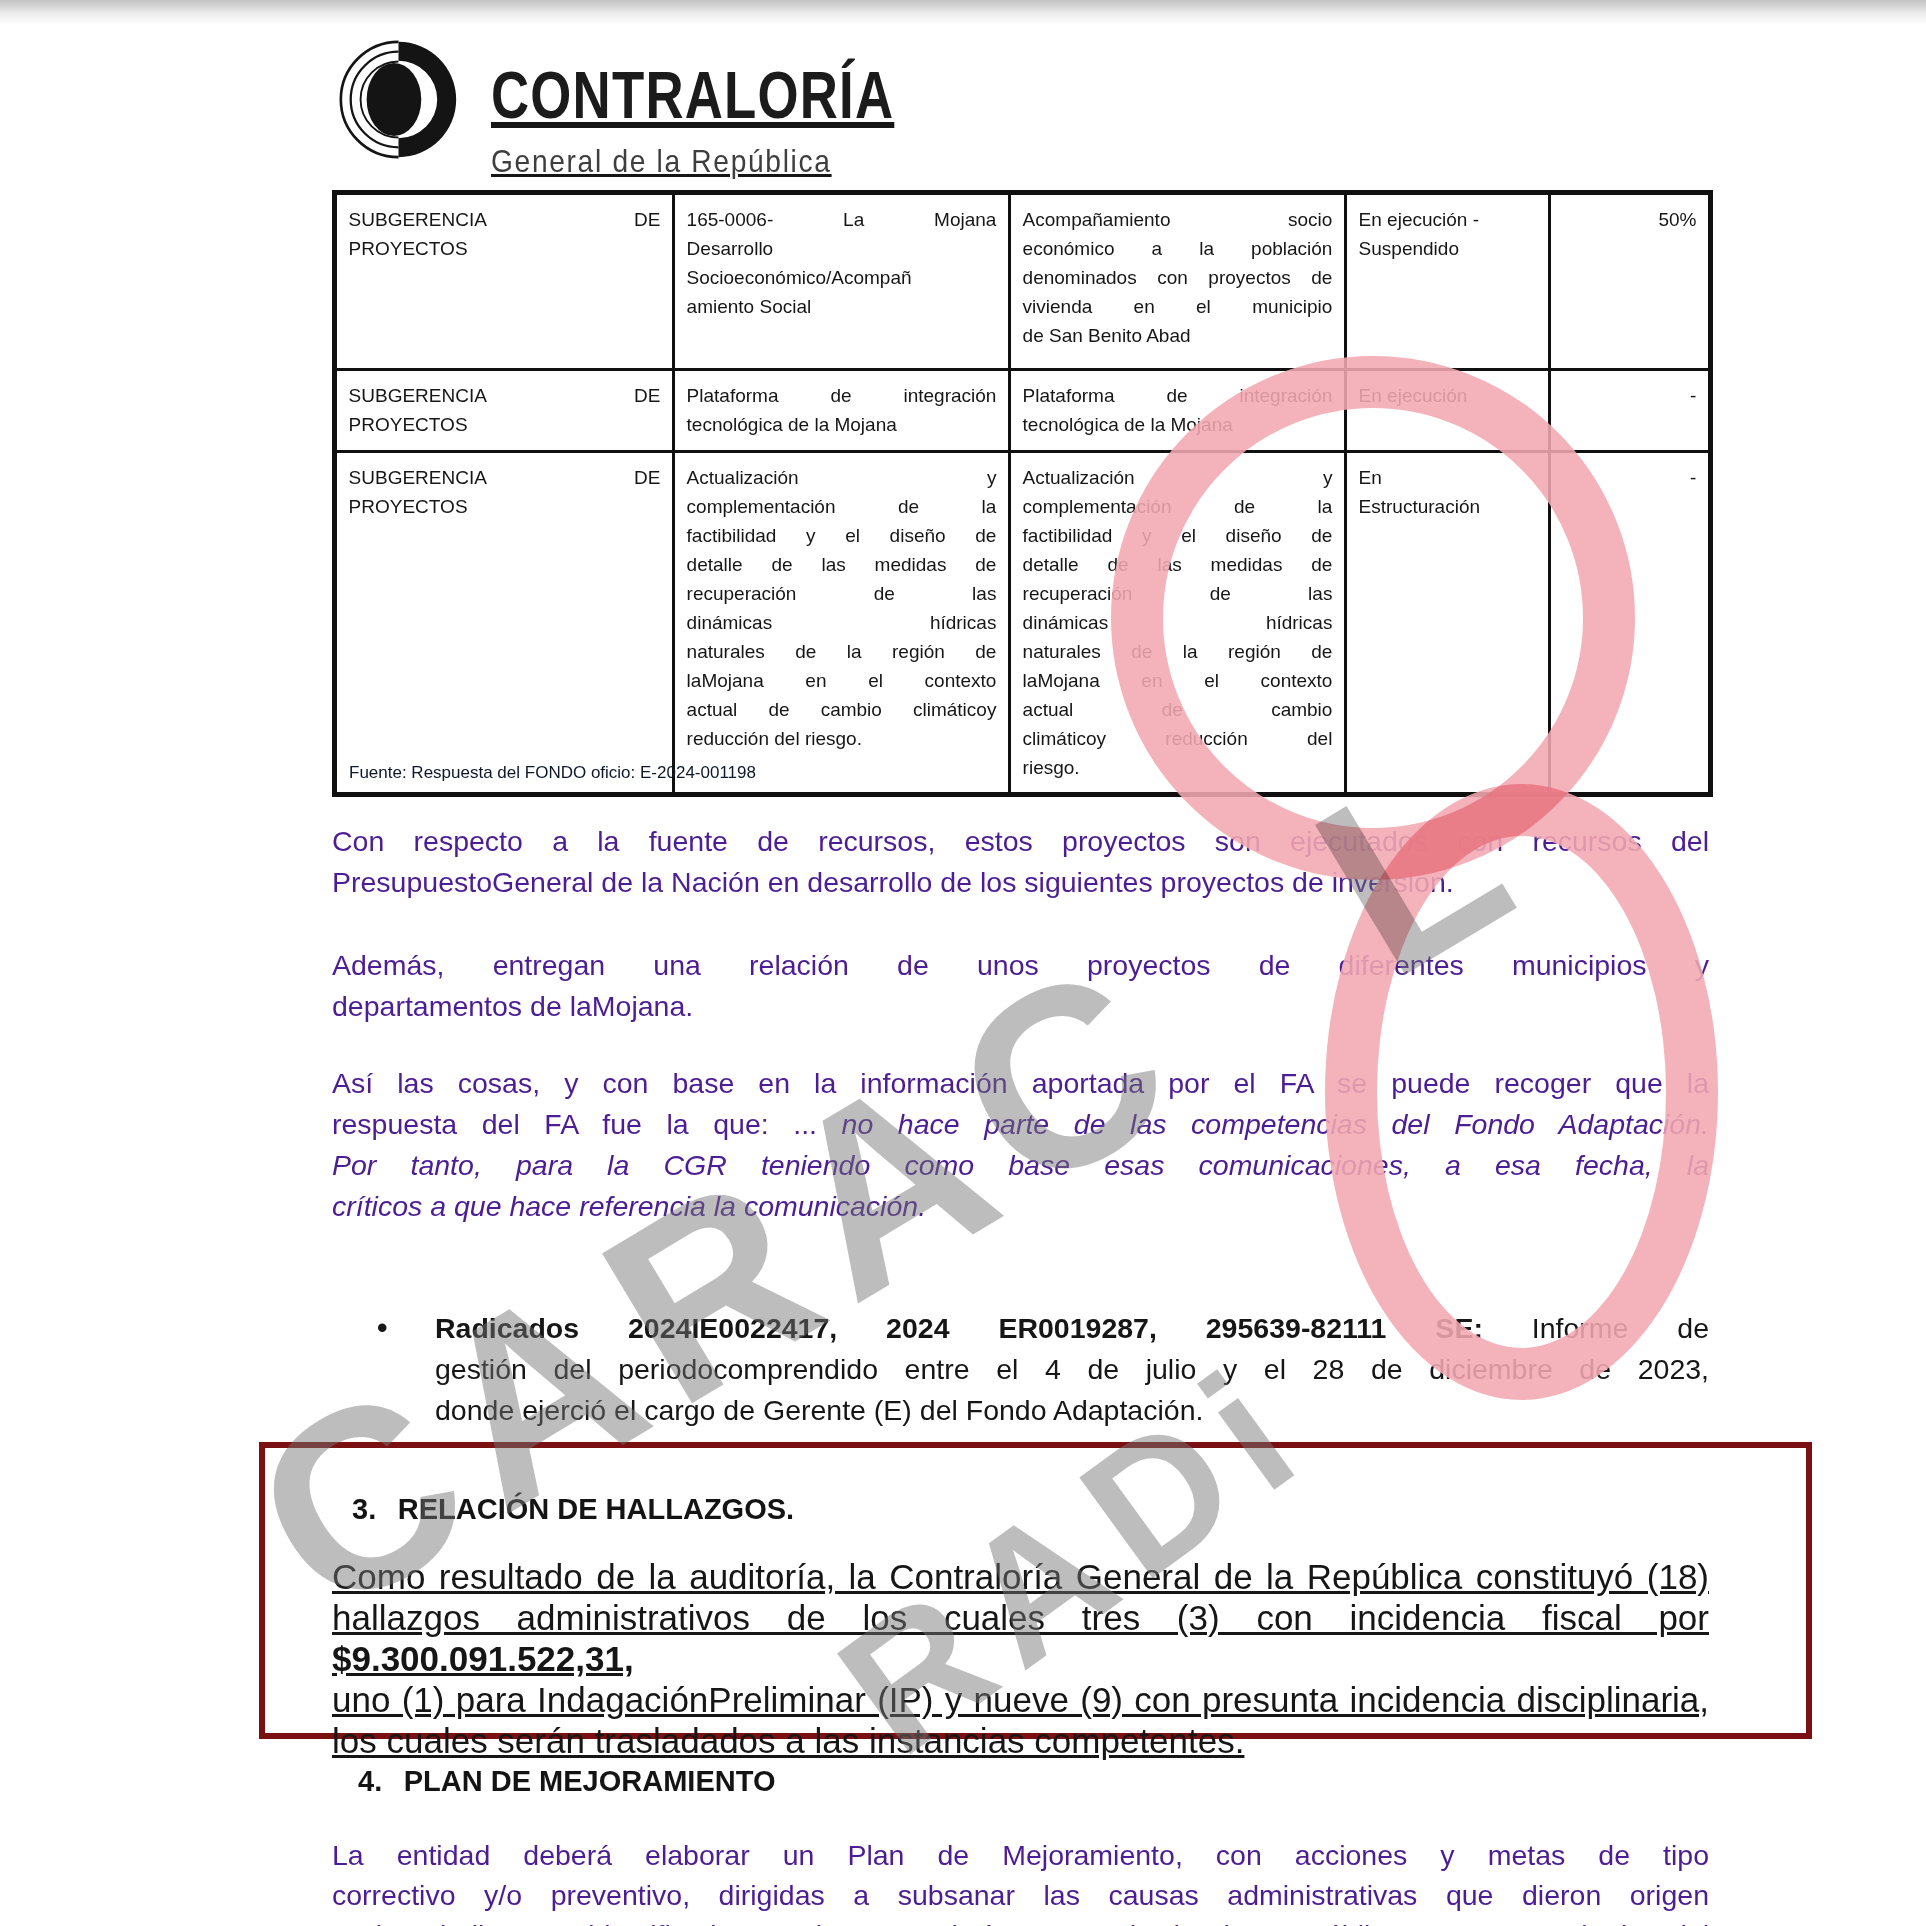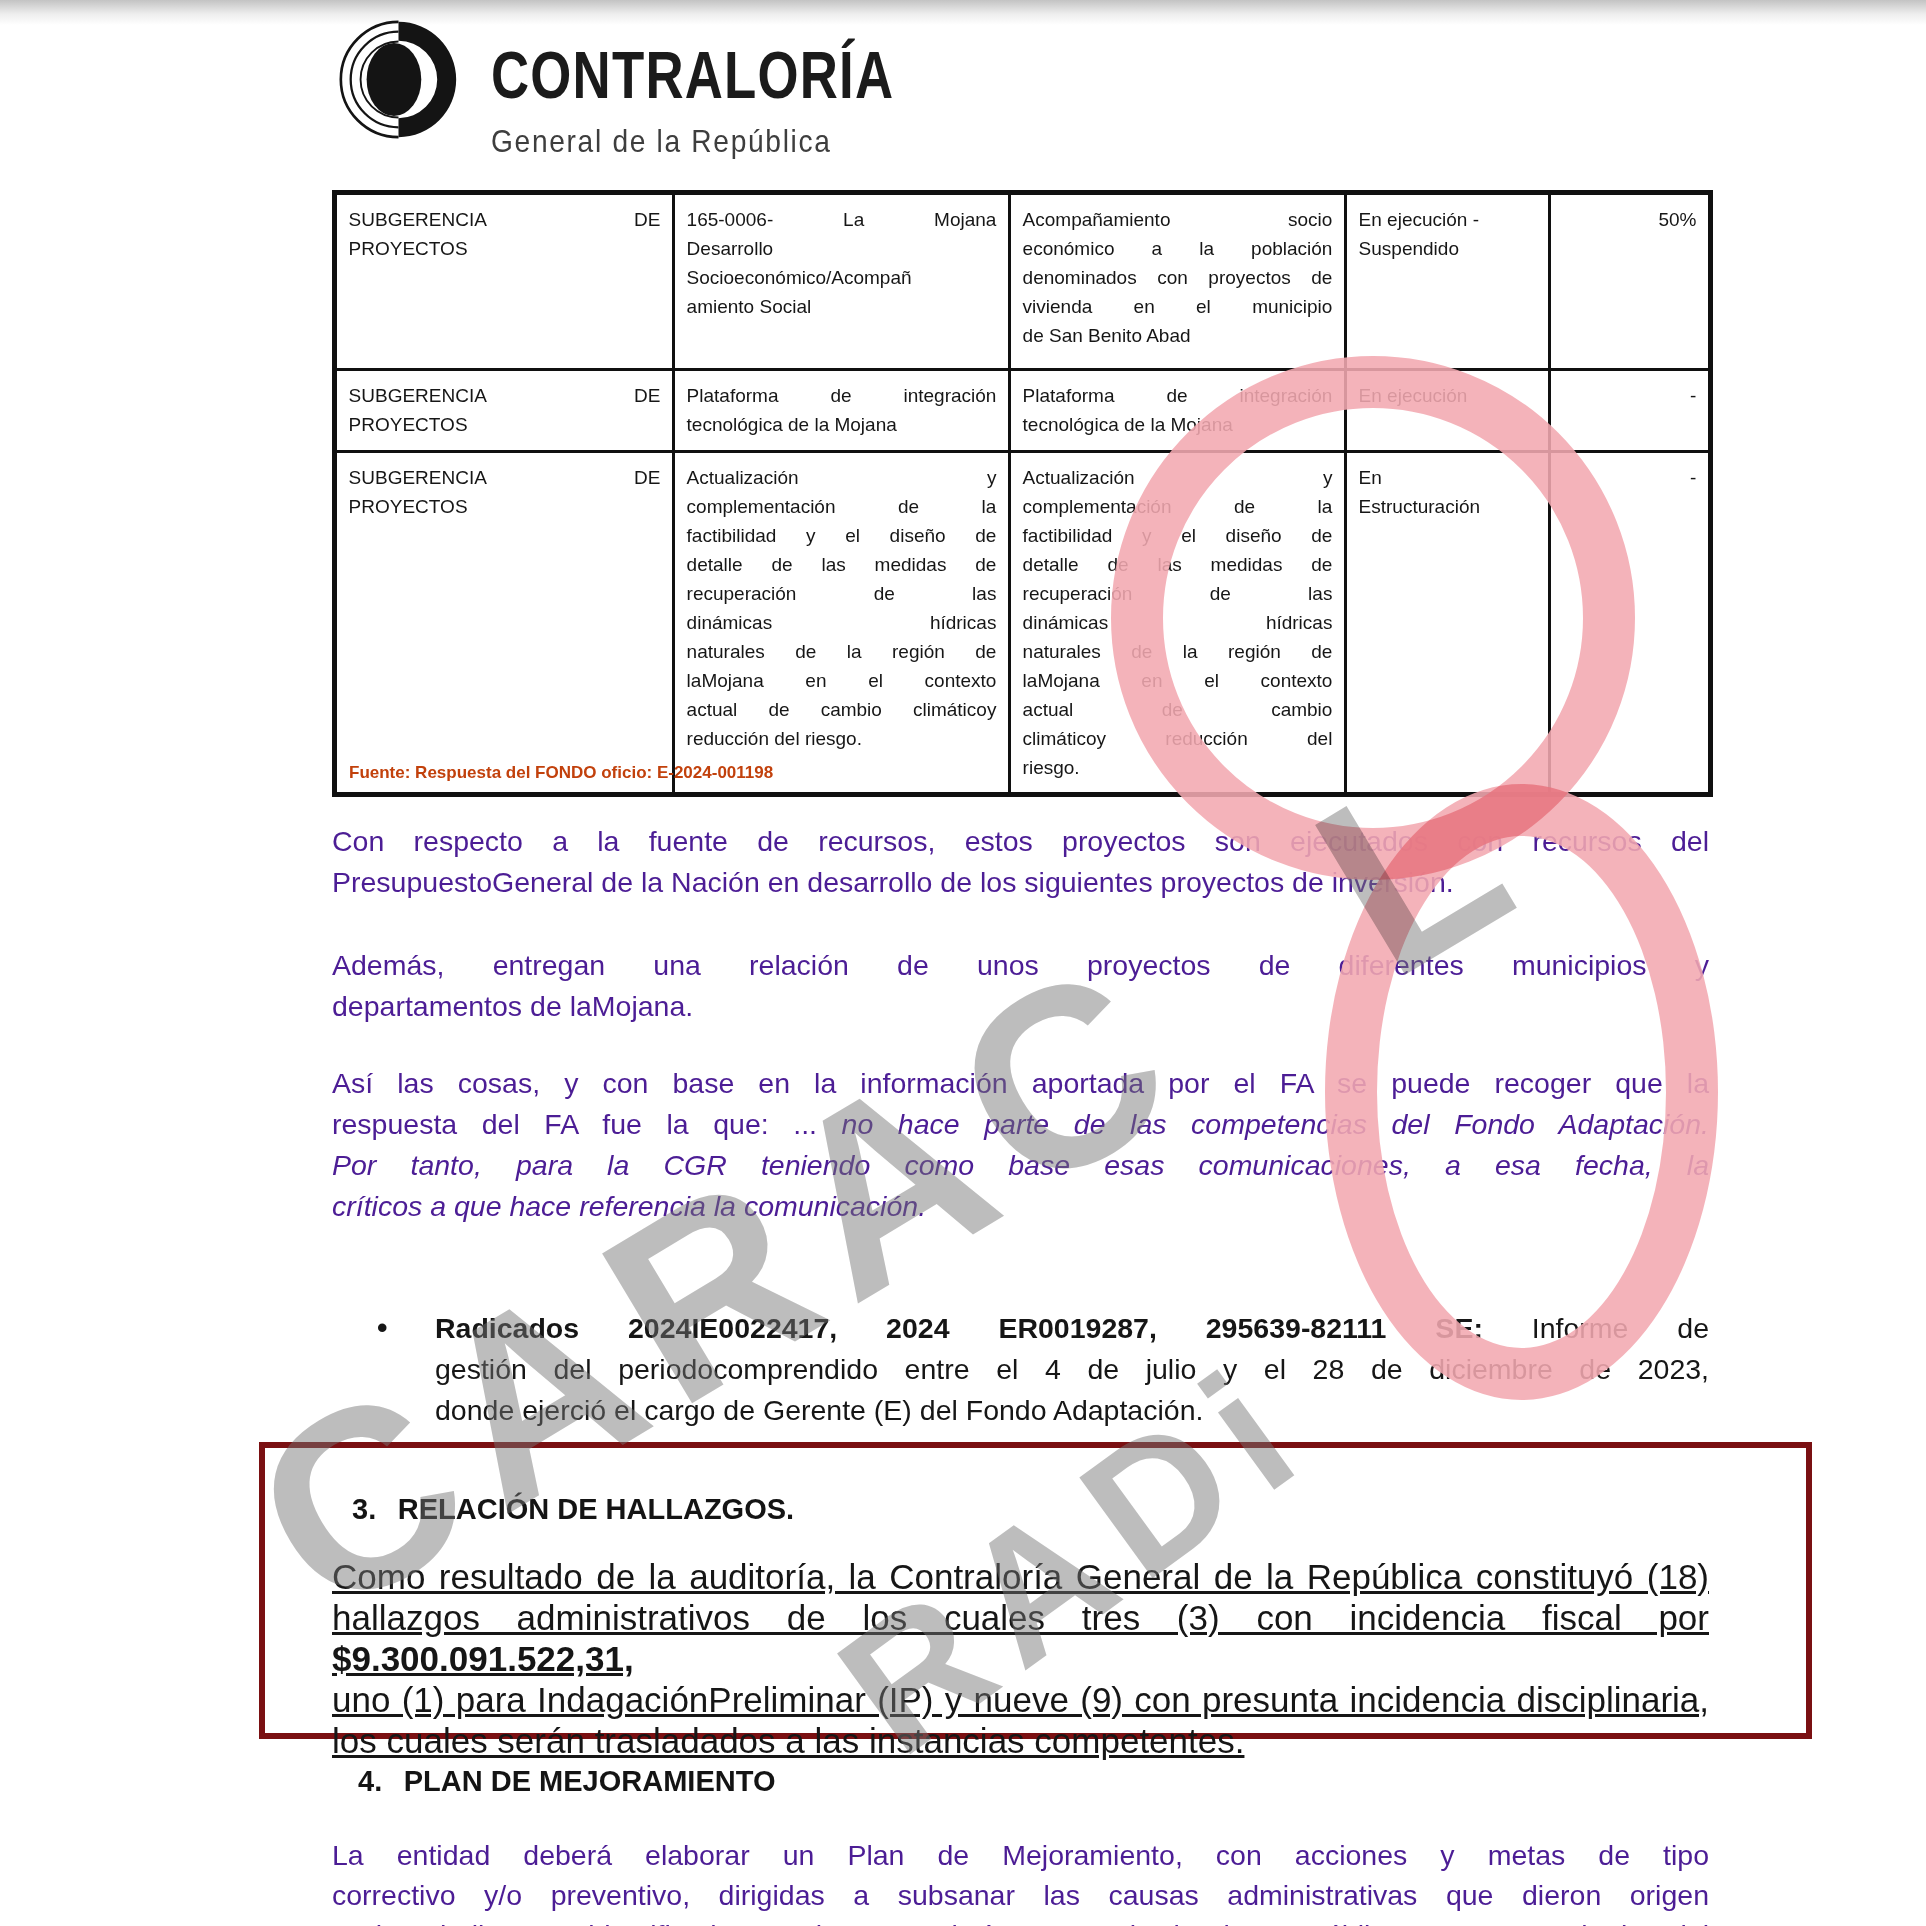--- a/index.html
+++ b/index.html
@@ -6,41 +6,41 @@
   body{
     width:1926px;height:2277px;background:#ffffff;
     font-family:"Liberation Sans",sans-serif;color:#161616;
     -webkit-font-smoothing:antialiased;
   }
   .page{position:relative;width:1926px;height:2277px;overflow:hidden;background:#ffffff;}
   .scan-top{position:absolute;top:0;left:0;right:0;height:25px;
     background:linear-gradient(#c3c3c3,#ededed 55%,#ffffff);}
 
   
-  .logo{position:absolute;left:334px;top:15px;display:flex;}
+  .logo{position:absolute;left:334px;top:35px;display:flex;text-decoration:underline;}
   .logo-icon{width:129px;height:129px;flex:0 0 auto;}
   .logo-text{margin-left:28px;}
   .logo-title{font-size:66px;font-weight:bold;color:#1b1b1b;letter-spacing:1.5px;
     transform:scaleX(.80);transform-origin:0 0;margin-top:22.3px;white-space:nowrap;}
   .logo-sub{font-size:32px;color:#3e3e3e;letter-spacing:1.9px;
     transform:scaleX(.88);transform-origin:0 0;margin-top:10px;white-space:nowrap;}
 
   
   .table-wrap{position:absolute;left:332px;top:190px;}
   table.projects{border-collapse:collapse;table-layout:fixed;width:1375px;
     font-size:19px;line-height:29px;border:5.8px solid #101010;}
   table.projects td{border:3.5px solid #101010;vertical-align:top;padding:10px 11.6px;overflow:hidden;}
   tr.r0{height:177px;} tr.r1{height:82px;} tr.r2{height:304px;}
   td.c0,td.c1{vertical-align:middle;}
   td .ln{text-align:justify;text-align-last:justify;}
   td .ln.last{text-align-last:left;}
   td.c3 .ln{text-align:left;text-align-last:left;}
   td.c4 .ln{text-align:right;text-align-last:right;}
 
-  .source-note{position:absolute;left:349px;top:763px;font-size:17px;color:#c2410c;font-weight:bold;}
+  .source-note{position:absolute;left:349px;top:763px;font-size:17px;color:#0f172a;}
 
   
   .para{position:absolute;left:332px;width:1377px;font-size:28.5px;line-height:41px;color:#4c1d95;}
   .para .ln{text-align:justify;text-align-last:justify;}
   .para .ln.last{text-align-last:left;}
   #p1{top:821px;} #p2{top:945px;} #p3{top:1063px;}
   #p4{top:1835px;line-height:40px;}
   .r-n{font-style:normal;}
   .r-i{font-style:italic;}
   .r-b{font-weight:bold;}

